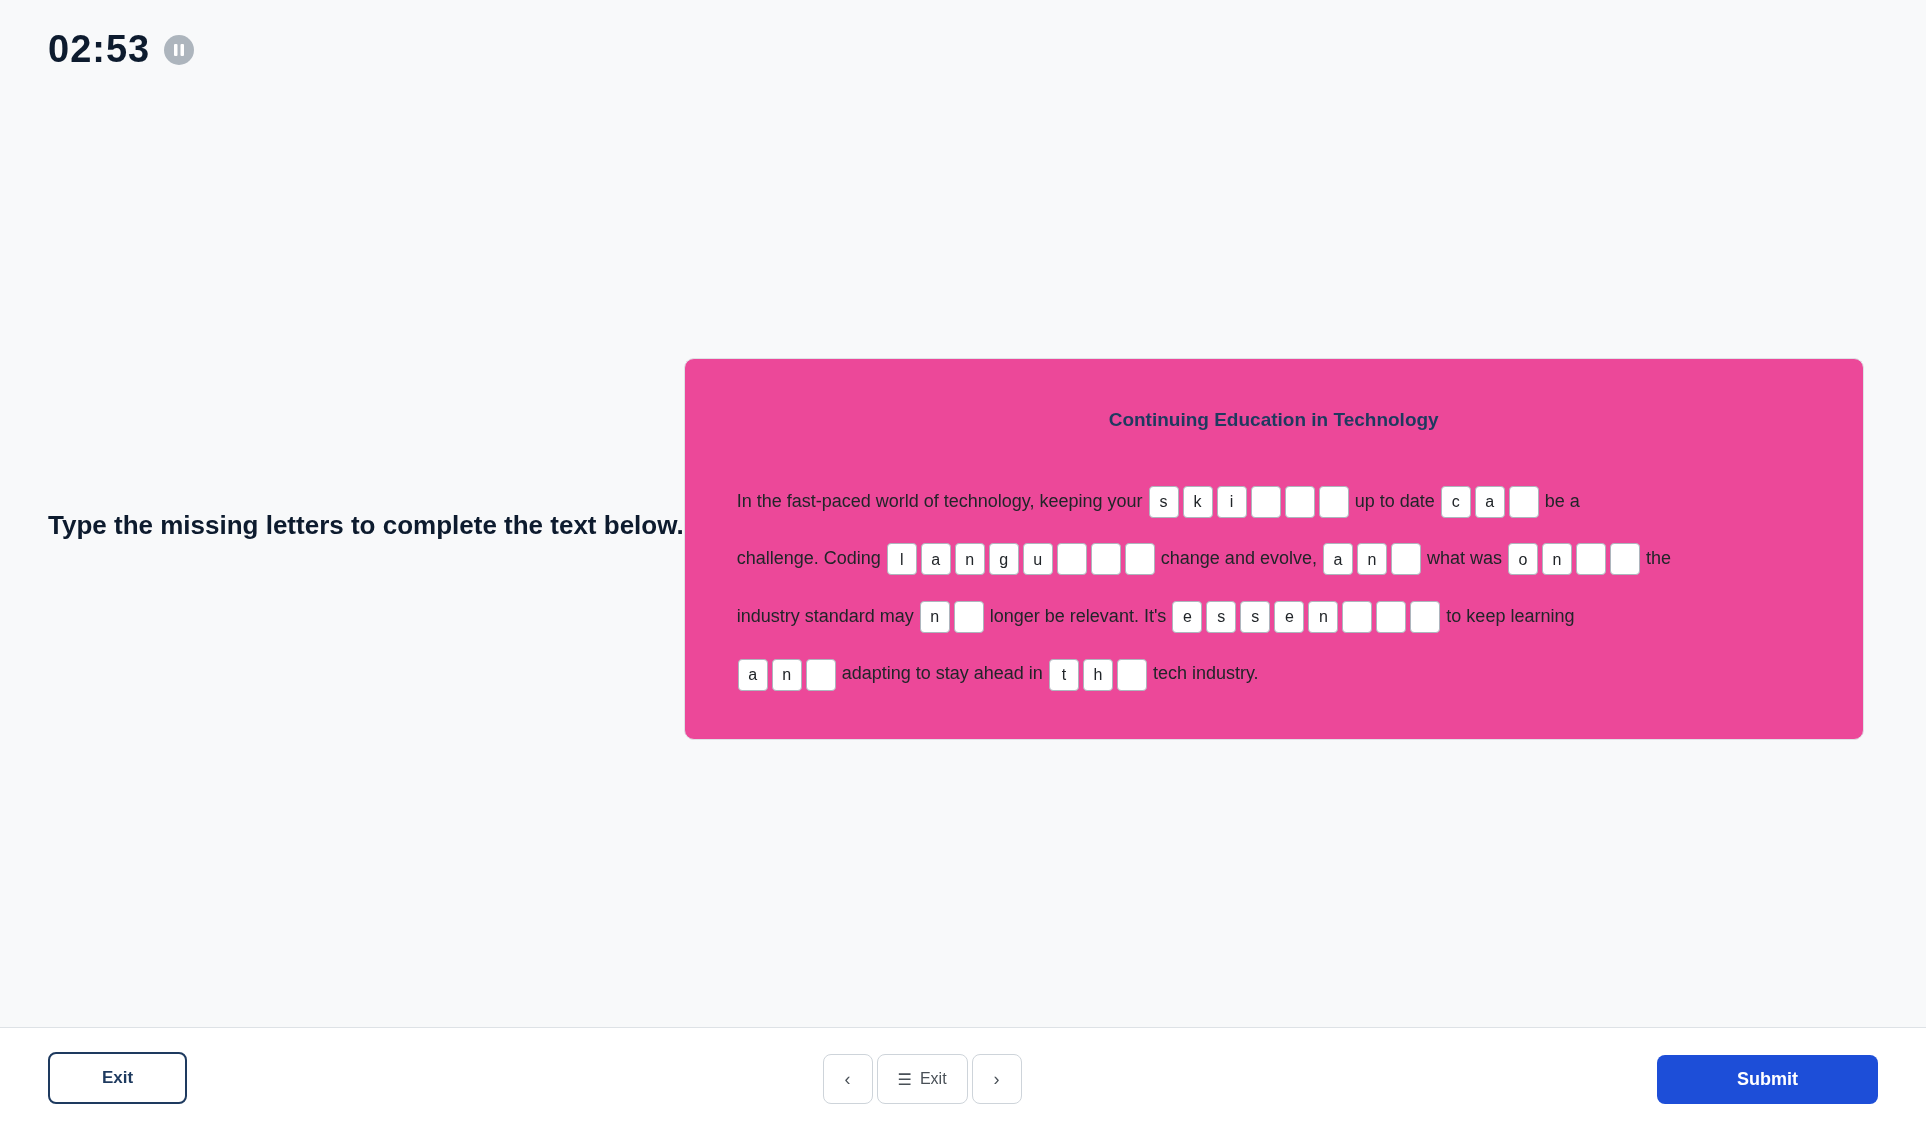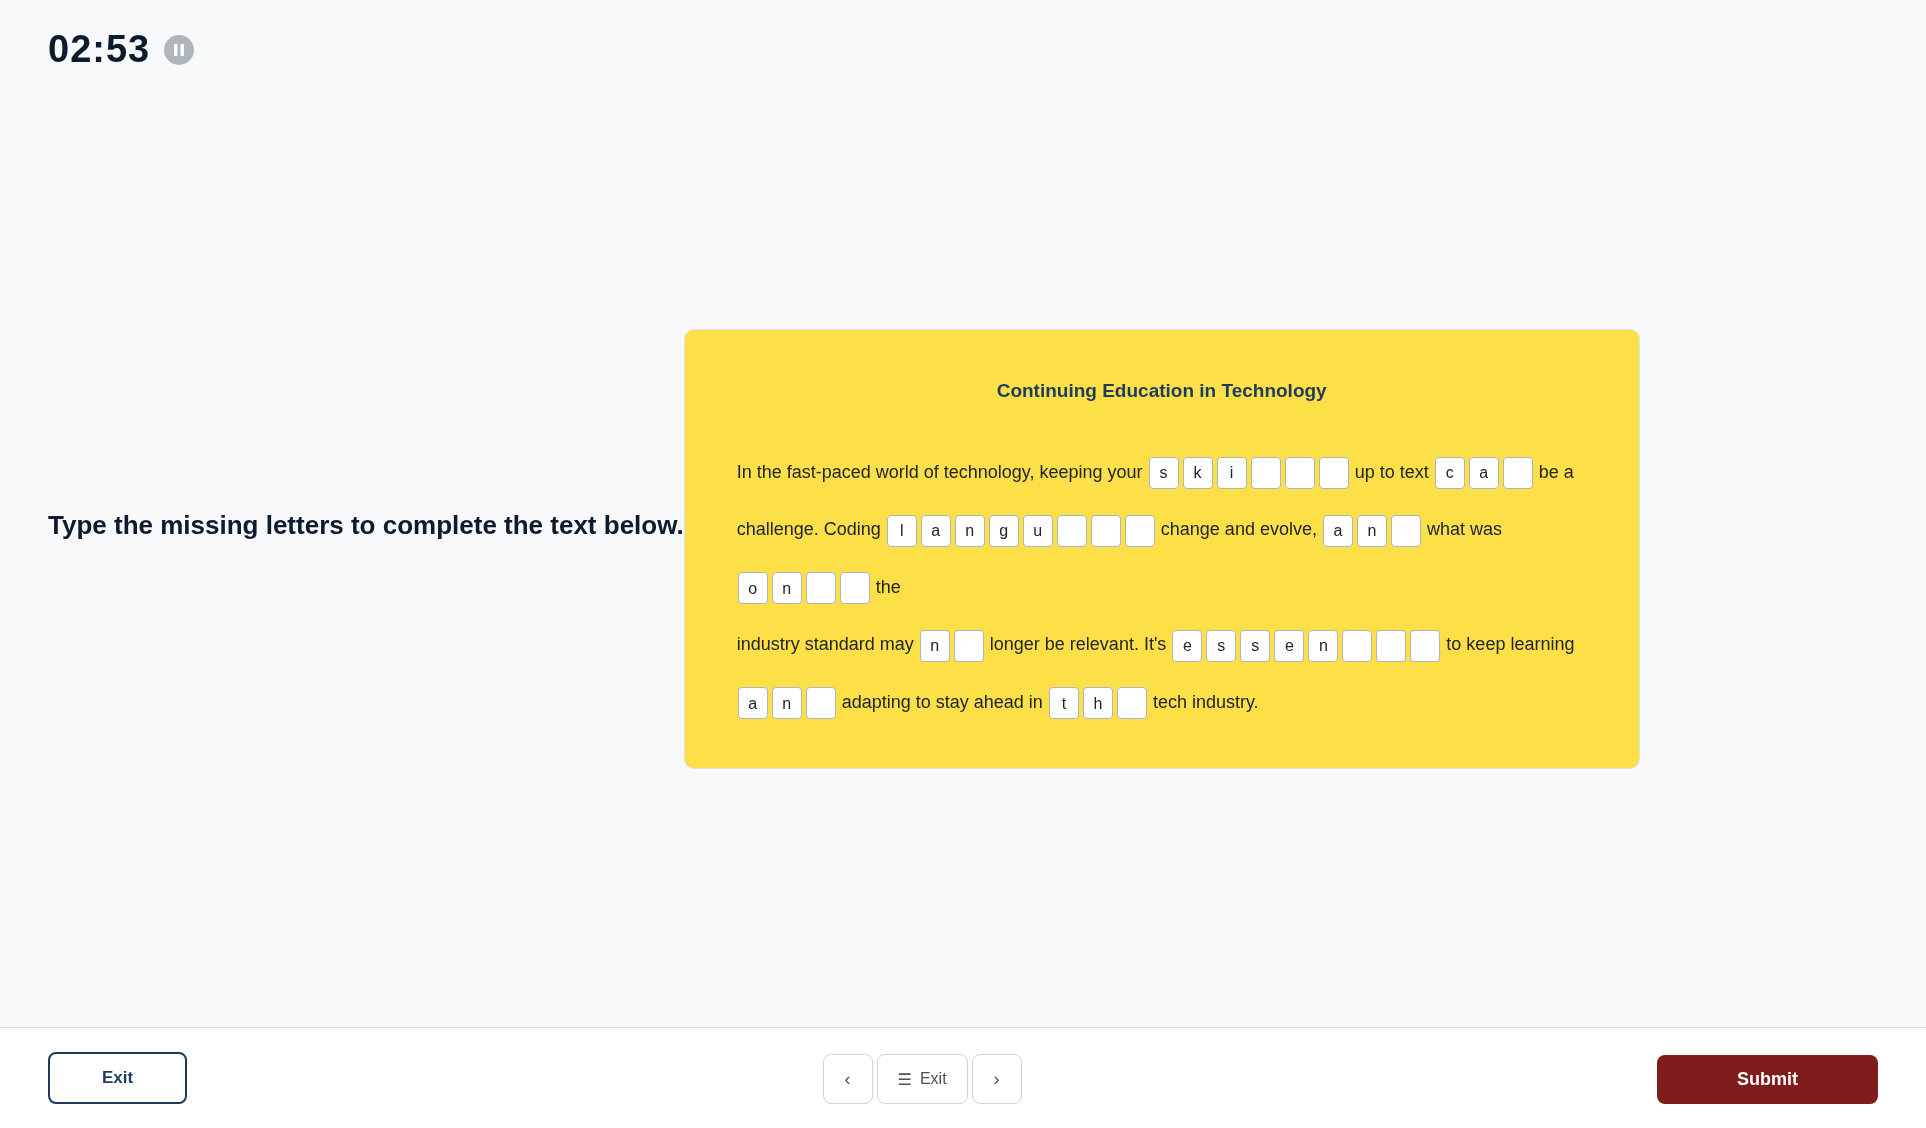--- a/index.html
+++ b/index.html
@@ -47,25 +47,25 @@
       padding: 40px 48px;
     }
     .instruction {
       font-size: 26px;
       font-weight: 700;
       color: #0d1b2e;
       text-align: center;
       margin-bottom: 48px;
     }
     .text-box {
-      background: #fde047;
+      background: #ec4899;
       border: 1.5px solid #dee2e6;
       border-radius: 10px;
       padding: 36px 52px;
-      width: 956px;
+      width: 1180px;
       max-width: 100%;
       font-size: 18px;
       color: #212529;
       line-height: 2.6;
     }
     .text-box-title {
       text-align: center;
       font-weight: 700;
       font-size: 19px;
       color: #1e3a5f;
@@ -149,21 +149,21 @@
       border: 1.5px solid #ced4da;
       background: white;
       border-radius: 8px;
       padding: 12px 20px;
       cursor: pointer;
       font-size: 16px;
       color: #495057;
       height: 50px;
     }
     .submit-btn {
-      background: #7f1d1d;
+      background: #1d4ed8;
       color: white;
       font-weight: 700;
       font-size: 18px;
       padding: 14px 80px;
       border: none;
       border-radius: 8px;
       cursor: pointer;
     }
   </style>
 </head>
@@ -197,21 +197,21 @@
         <span class="letter-box">
             <input type="text" maxlength="1" style="">
           </span>
         <span class="letter-box">
             <input type="text" maxlength="1" style="">
           </span>
         <span class="letter-box">
             <input type="text" maxlength="1" style="">
           </span>
       </span>
-      <span> up to text </span>
+      <span> up to date </span>
       <span class="inline-group">
         <span class="letter-box filled">c</span>
         <span class="letter-box filled">a</span>
         <span class="letter-box">
             <input type="text" maxlength="1" style="">
           </span>
       </span>
       <span> be a</span>
 
       

